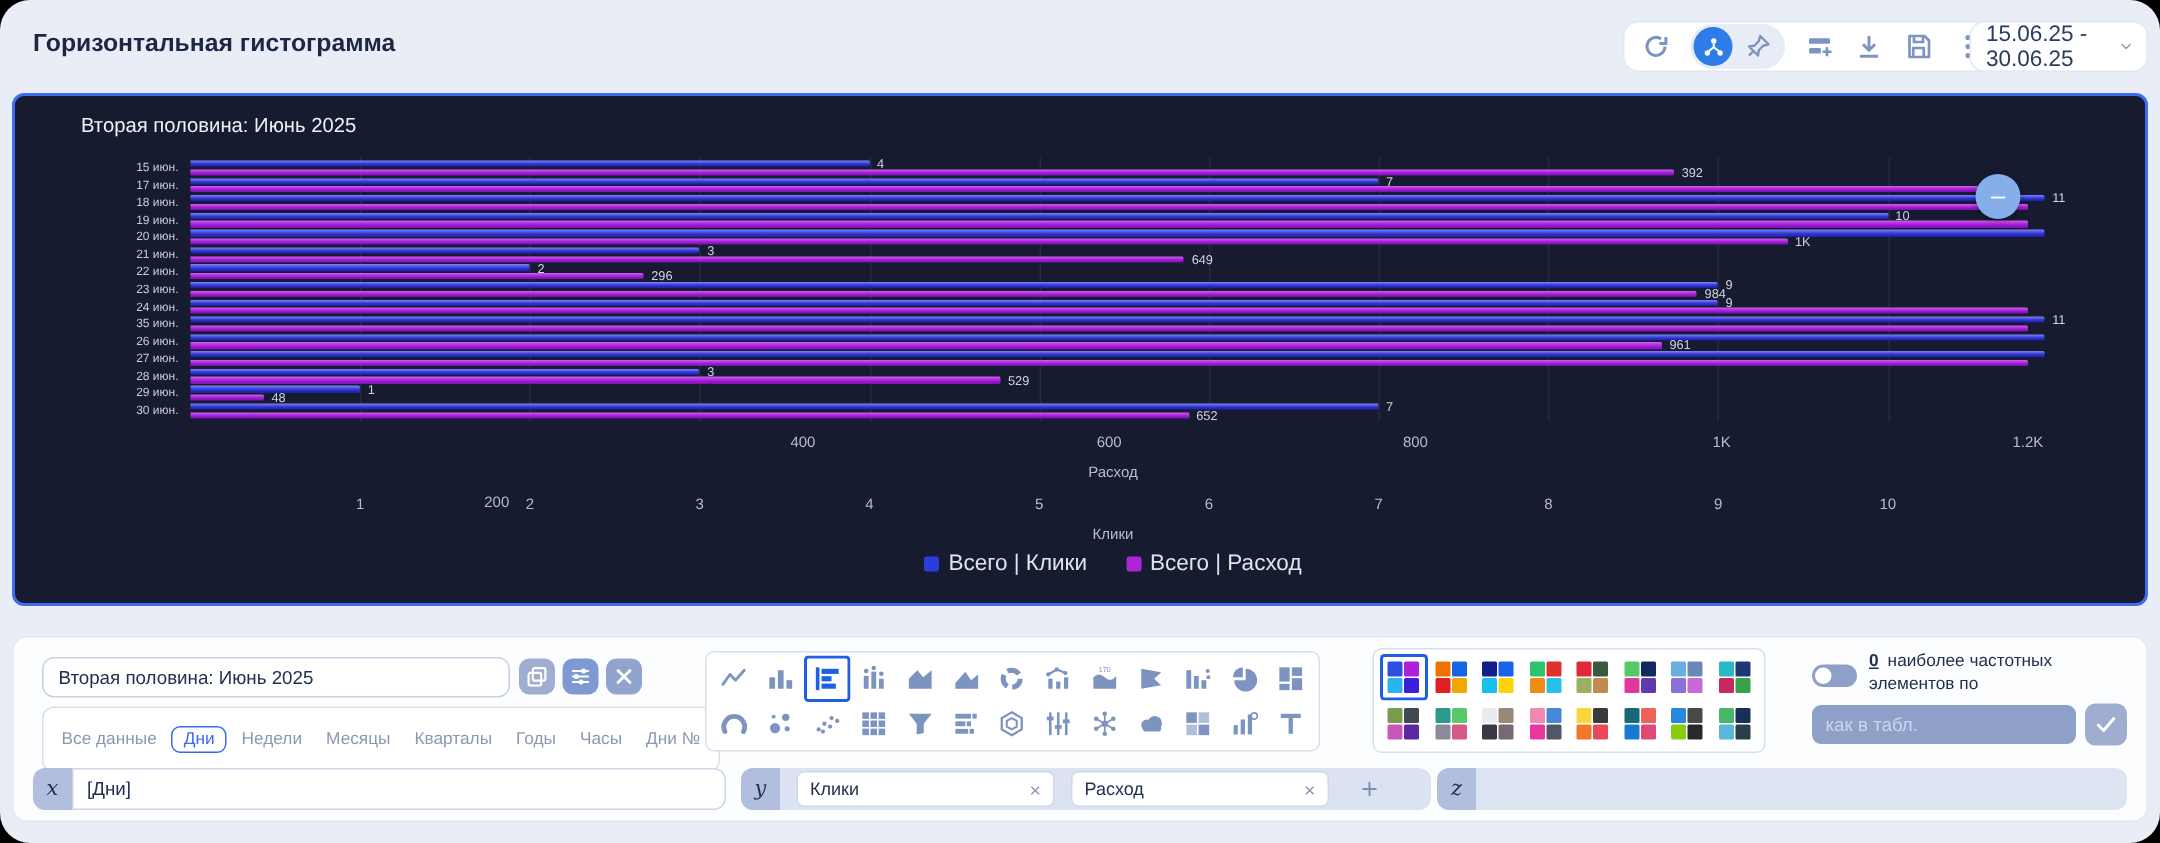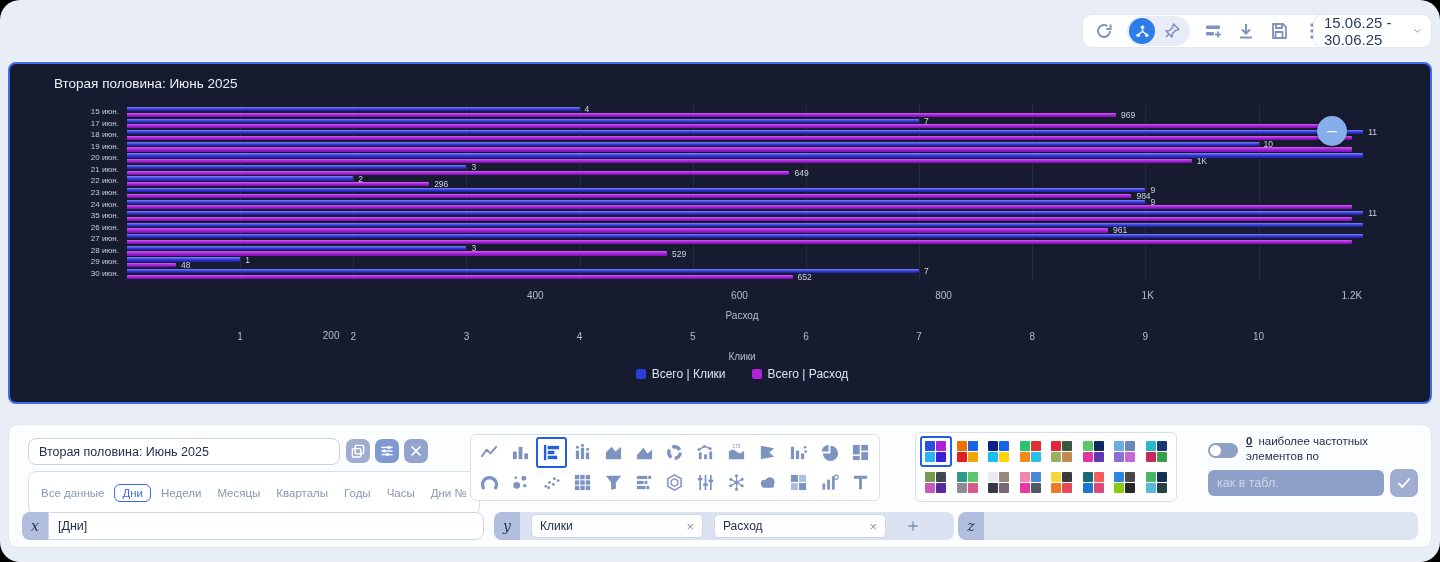--- a/index.html
+++ b/index.html
@@ -33,21 +33,21 @@
   .axis-ticks { position:absolute; left:117px; width:1230px; height:12px; }
   .axis-ticks span { position:absolute; transform:translateX(-50%); font-size:10px; color:#b7bdd0; }
   .spend-ticks { top:226px; }
   .clicks-ticks { top:267px; }
   .axis-title { position:absolute; left:117px; width:1230px; text-align:center; font-size:10px; color:#b7bdd0; }
   .spend-title { top:246px; }
   .clicks-title { top:287px; }
   .legend { position:absolute; left:117px; width:1230px; top:303px; display:flex; justify-content:center; gap:26px; }
   .leg-item { display:flex; align-items:center; gap:6px; cursor:pointer; }
   .leg-sq { width:10px; height:10px; border-radius:2px; }
-  .leg-label { font-size:12px; color:#dfe3ee; }
+  .leg-label { font-size:15px; color:#dfe3ee; }
   .minus-btn { position:absolute; left:1307px; top:52px; width:30px; height:30px; border-radius:50%; background:#85aeea; color:#fff; font-size:17px; display:flex; align-items:center; justify-content:center; cursor:pointer; box-shadow:0 1px 4px rgba(0,0,0,0.35); }
 
   
   .bottom-panel { position:absolute; left:8px; top:424px; width:1424px; height:124px; background:#fcfdff; border:1px solid #e2e7f0; border-radius:10px; }
   .name-input { position:absolute; left:28px; top:438px; width:312px; height:27px; border:1px solid #c9d2e4; border-radius:8px; background:#fff; font-size:12.5px; color:#22304e; padding:0 10px; font-family:"Liberation Sans",sans-serif; }
   .act-btn { position:absolute; top:439px; width:24px; height:24px; border-radius:7px; color:#fff; display:flex; align-items:center; justify-content:center; cursor:pointer; }
   .act-btn svg { width:16px; height:16px; }
   .act-copy { left:346px; background:#9fadd0; }
   .act-settings { left:375px; background:#7f9ad2; }
   .act-close { left:404px; background:#92a4ce; }
@@ -85,20 +85,21 @@
   .plus-btn { margin-left:10px; width:34px; height:24px; display:flex; align-items:center; justify-content:center; color:#7d8db0; cursor:pointer; }
   .plus-btn svg { width:14px; height:14px; }
   .z-lab { left:958px; }
   .z-field { position:absolute; left:984px; top:512px; width:434px; height:28px; background:#dde4f2; border-radius:0 8px 8px 0; border:none; font-size:12.5px; color:#22304e; padding:0 9px; }
 </style>
 </head>
 <body>
 
 <div class="card">
 
+  <div class="page-title">Горизонтальная гистограмма</div>
 
   <div class="toolbar">
     <span class="tbi">
         <svg viewBox="0 0 20 20" width="100%" height="100%" fill="currentColor">
           <path d="M16 10 A6 6 0 1 1 13.4 5" fill="none" stroke="currentColor" stroke-width="2"></path>
           <path d="M16.6 3.6 V8 H12.2" fill="none" stroke="currentColor" stroke-width="2"></path>
         </svg>
       </span>
     <span class="tb-sub">
       <span class="tb-circle">
@@ -182,21 +183,21 @@
           <div class="gl" style="left: 82.7967%;"></div>
           <div class="gl" style="left: 91.9963%;"></div>
         </div>
       <div class="rows" id="rows">
           <div class="row">
             <span class="cat">15 июн.</span>
             <div class="bar k" style="width: 36.7985%;">
               <span class="blabel">4</span>
             </div>
             <div class="bar s" style="width: 80.4149%;">
-              <span class="blabel">969</span>
+              <span class="blabel">392</span>
             </div>
           </div>
           <div class="row">
             <span class="cat">17 июн.</span>
             <div class="bar k" style="width: 64.3974%;">
               <span class="blabel">7</span>
             </div>
             <div class="bar s" style="width: 98.3402%;"></div>
           </div>
           <div class="row">

